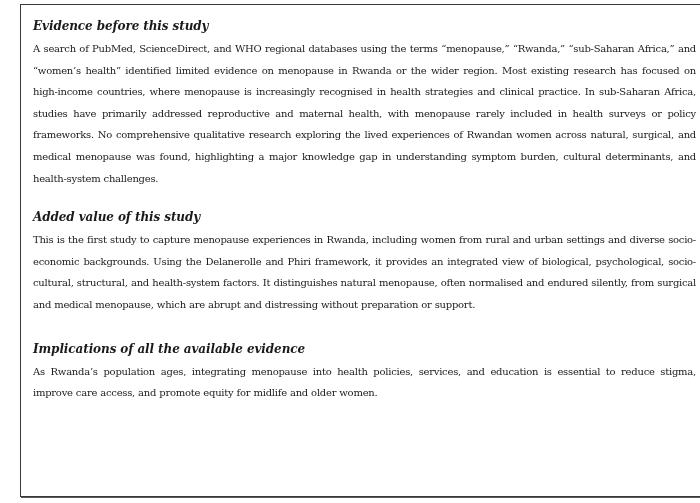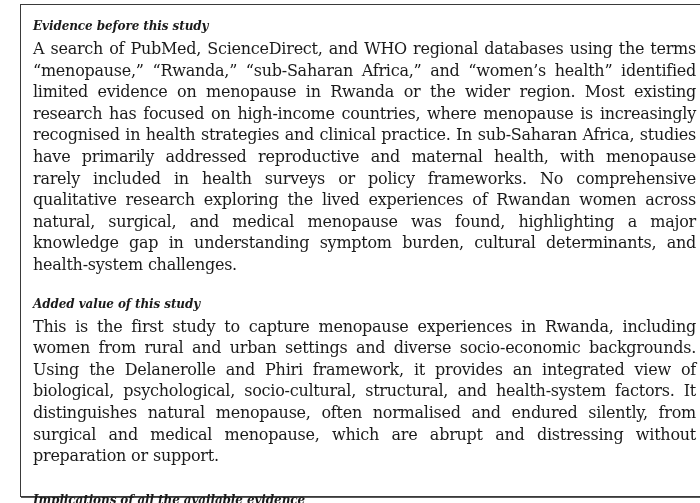--- a/index.html
+++ b/index.html
@@ -28,21 +28,21 @@
     }
     .section-heading {
       font-style: italic;
       font-weight: bold;
       font-size: 12px;
       line-height: 18px;
       margin: 0 0 3px 0;
       letter-spacing: -0.1px;
     }
     .section-body {
-      font-size: 16px;
+      font-size: 10px;
       line-height: 21.6px;
       text-align: justify;
       margin: 0;
       letter-spacing: -0.25px;
       word-spacing: 0.2px;
     }
     .section {
       margin-bottom: 11px;
     }
     .section.s1 { margin-bottom: 19px; }
@@ -55,14 +55,15 @@
   <div class="section s1">
     <h3 class="section-heading">Evidence before this study</h3>
     <p class="section-body">A search of PubMed, ScienceDirect, and WHO regional databases using the terms “menopause,” “Rwanda,” “sub-Saharan Africa,” and “women’s health” identified limited evidence on menopause in Rwanda or the wider region. Most existing research has focused on high-income countries, where menopause is increasingly recognised in health strategies and clinical practice. In sub-Saharan Africa, studies have primarily addressed reproductive and maternal health, with menopause rarely included in health surveys or policy frameworks. No comprehensive qualitative research exploring the lived experiences of Rwandan women across natural, surgical, and medical menopause was found, highlighting a major knowledge gap in understanding symptom burden, cultural determinants, and health-system challenges.</p>
   </div>
   <div class="section s2">
     <h3 class="section-heading">Added value of this study</h3>
     <p class="section-body">This is the first study to capture menopause experiences in Rwanda, including women from rural and urban settings and diverse socio-economic backgrounds. Using the Delanerolle and Phiri framework, it provides an integrated view of biological, psychological, socio-cultural, structural, and health-system factors. It distinguishes natural menopause, often normalised and endured silently, from surgical and medical menopause, which are abrupt and distressing without preparation or support.</p>
   </div>
   <div class="section s3">
     <h3 class="section-heading">Implications of all the available evidence</h3>
+    <p class="section-body">As Rwanda’s population ages, integrating menopause into health policies, services, and education is essential to reduce stigma, improve care access, and promote equity for midlife and older women.</p>
   </div>
 </div>
 
 </body></html>

